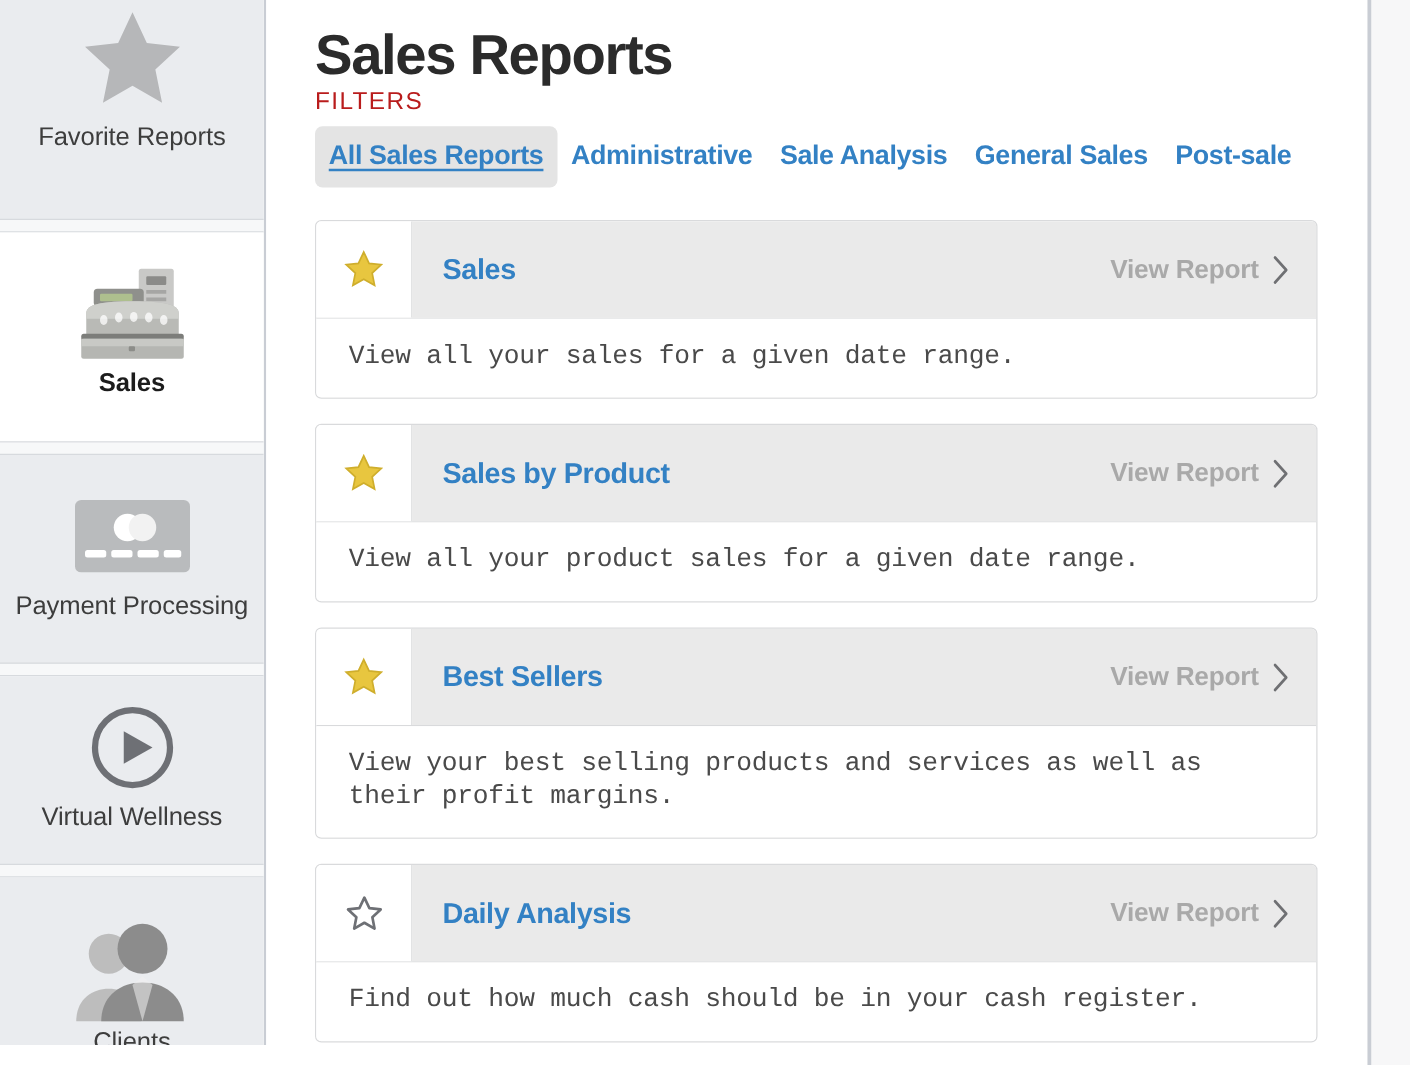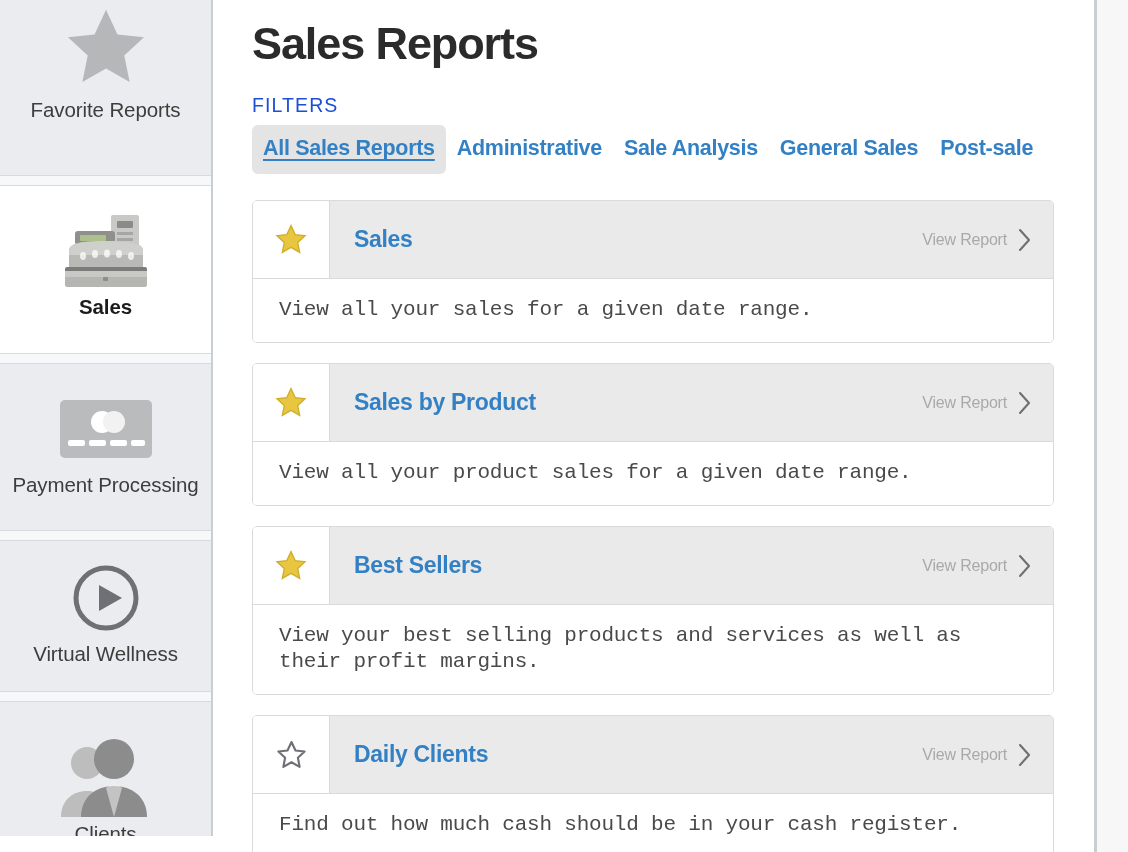--- a/index.html
+++ b/index.html
@@ -97,22 +97,21 @@
     line-height: 52px;
     font-weight: bold;
     color: #2b2b2b;
     letter-spacing: -1.1px;
     margin-top: 18px;
   }
 
   .filters-label {
     font-size: 19.5px;
     letter-spacing: 1.1px;
-    color: #1d4ed8;
-    margin-top: 24px;
+    color: #b91c1c;
     font-weight: 400;
   }
 
   .filter-row {
     margin-top: 8px;
     display: flex;
     flex-wrap: wrap;
     align-items: flex-start;
     max-width: 800px;
     row-gap: 0px;
@@ -188,23 +187,23 @@
   }
 
   .view-report {
     display: flex;
     align-items: center;
     gap: 11px;
     cursor: pointer;
     white-space: nowrap;
   }
   .view-report-text {
-    font-size: 16px;
+    font-size: 21px;
     color: #a9a9a9;
-    font-weight: 400;
+    font-weight: 700;
     letter-spacing: -0.2px;
   }
   .chev {
     display: block;
     line-height: 0;
   }
 
   .card-desc {
     background: #ffffff;
     padding: 18px 24px 19px 26px;
@@ -408,21 +407,21 @@
       </div>
 
       <div class="card">
         <div class="card-head">
           <div class="star-cell">
             <svg width="33" height="32" viewBox="0 0 24 24" aria-hidden="true">
               <path d="M12 2.3l3 6.3 6.8.8-5 4.7 1.3 6.8L12 17.4l-6.1 3.5 1.3-6.8-5-4.7 6.8-.8z" fill="none" stroke="#6e7075" stroke-width="1.6" stroke-linejoin="round"></path>
             </svg>
           </div>
           <div class="head-bar">
-            <span class="report-name">Daily Clients</span>
+            <span class="report-name">Daily Analysis</span>
             <span class="view-report">
               <span class="view-report-text">View Report</span>
               <span class="chev">
                 <svg width="13" height="24" viewBox="0 0 13 24" aria-hidden="true">
                   <path d="M2 2l9 10-9 10" fill="none" stroke="#6f7073" stroke-width="2.1" stroke-linecap="round" stroke-linejoin="round"></path>
                 </svg>
               </span>
             </span>
           </div>
         </div>

